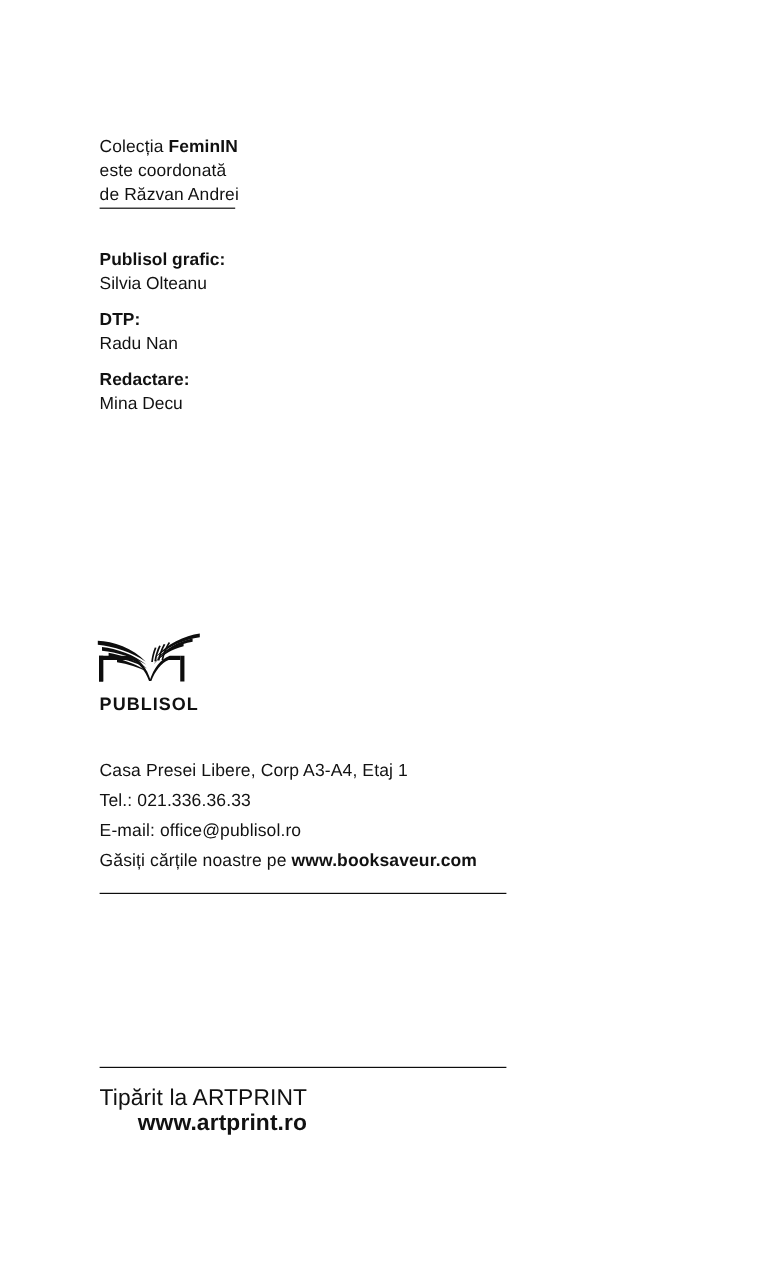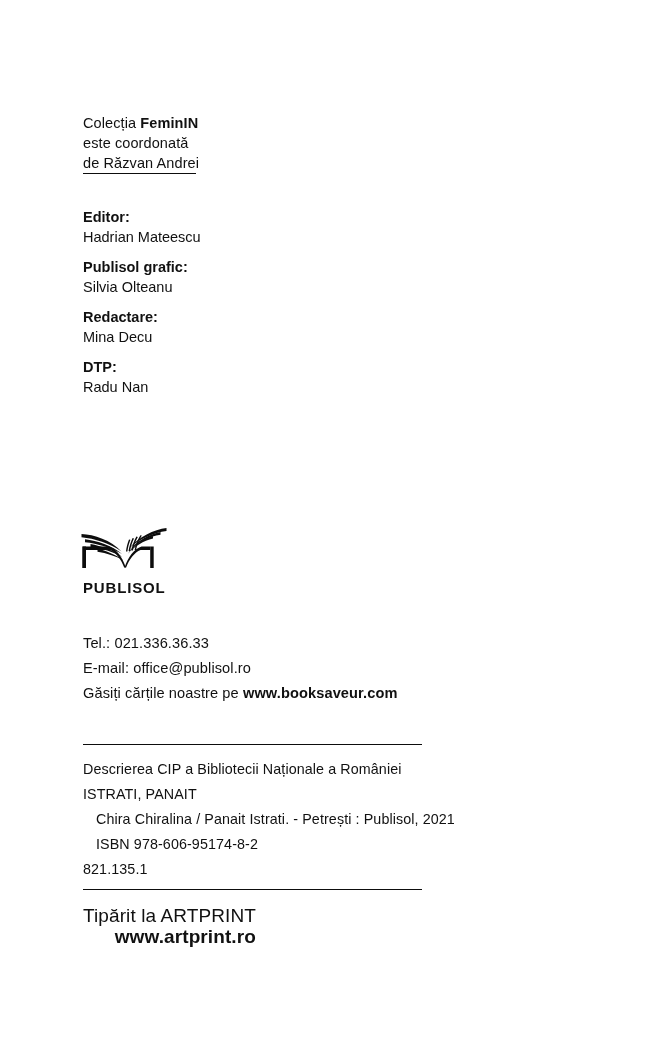--- a/index.html
+++ b/index.html
@@ -140,38 +140,34 @@
   <div class="block" id="collection-note" style="top:113px">
     <div class="line"><span>Colecția </span><span class="inline-bold">FeminIN</span></div>
     <div class="line">este coordonată</div>
     <div class="line">de Răzvan Andrei</div>
   </div>
 
   <hr class="rule" id="rule-collection">
 
   <div class="block" id="credits-block" style="top:208px">
 
-    <div class="credit-group">
-      <div class="credit-role">Editor:</div>
-      <div class="credit-name">Hadrian Mateescu</div>
-    </div>
 
     <div class="credit-group">
       <div class="credit-role">Publisol grafic:</div>
       <div class="credit-name">Silvia Olteanu</div>
     </div>
 
     <div class="credit-group">
+      <div class="credit-role">DTP:</div>
+      <div class="credit-name">Radu Nan</div>
+    </div>
+
+    <div class="credit-group">
       <div class="credit-role">Redactare:</div>
       <div class="credit-name">Mina Decu</div>
-    </div>
-
-    <div class="credit-group">
-      <div class="credit-role">DTP:</div>
-      <div class="credit-name">Radu Nan</div>
     </div>
 
   </div>
 
   <div id="publisher-logo">
     <svg viewBox="0 0 92 48" xmlns="http://www.w3.org/2000/svg" aria-hidden="true">
       <g fill="#0d0d0d">
 
         <path d="M2.5 20.5 L2.5 42.0 L6.0 42.0 L6.0 24.0 L30.0 24.0
                  C36.0 26.5 41.0 33.0 44.2 41.5
@@ -215,34 +211,28 @@
         <path d="M56.4 10.6 C54.0 15.0 52.3 19.7 51.5 24.5 L52.9 24.5
                  C53.8 19.8 55.5 15.2 57.8 11.0 Z"></path>
         <path d="M60.4 9.2 C57.6 13.8 55.6 18.8 54.6 23.9 L56.0 23.9
                  C57.1 18.9 59.1 14.0 61.8 9.6 Z"></path>
       </g>
     </svg>
   </div>
   <div id="publisher-wordmark">PUBLISOL</div>
 
   <div class="block" id="contact-block">
+    <div class="line">Casa Presei Libere, Corp A3-A4, Etaj 1</div>
     <div class="line">Tel.: 021.336.36.33</div>
     <div class="line">E-mail: office@publisol.ro</div>
     <div class="line"><span>Găsiți cărțile noastre pe </span><span class="inline-bold">www.booksaveur.com</span></div>
   </div>
 
   <hr class="rule" id="rule-cip-top">
 
-  <div class="block" id="cip-block">
-    <div class="line">Descrierea CIP a Bibliotecii Naționale a României</div>
-    <div class="line">ISTRATI, PANAIT</div>
-    <div class="line indent">Chira Chiralina / Panait Istrati. - Petrești : Publisol, 2021</div>
-    <div class="line indent">ISBN 978-606-95174-8-2</div>
-    <div class="line">821.135.1</div>
-  </div>
 
   <hr class="rule" id="rule-cip-bottom">
 
   <div class="block" id="printer-block">
     <div class="line">Tipărit la ARTPRINT</div>
     <div class="line bold">www.artprint.ro</div>
   </div>
 
 </div>
 

